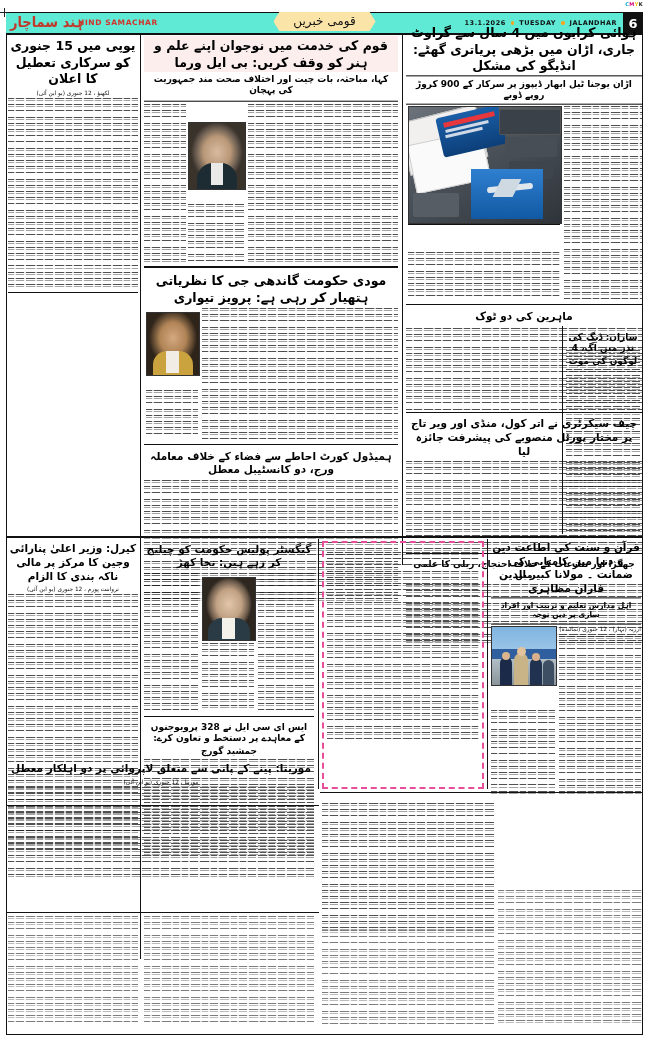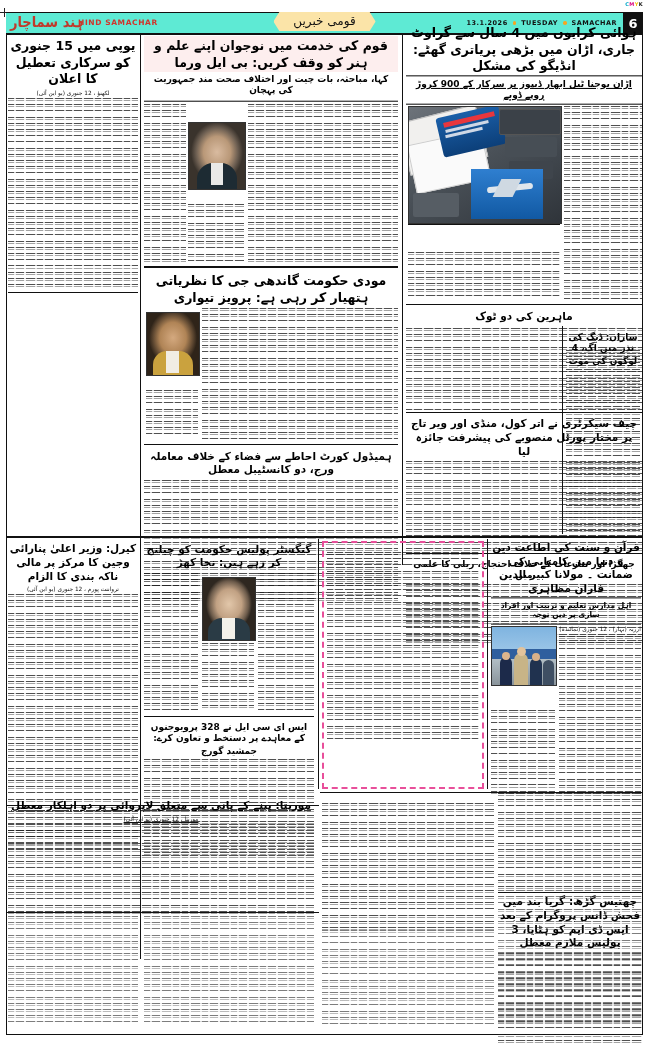--- a/index.html
+++ b/index.html
@@ -102,21 +102,21 @@
   <div class="masthead">
     <div class="mast-inner">
       <div class="logo-ur">ہند سماچار</div>
       <div class="logo-en">HIND SAMACHAR</div>
       <div class="section-banner">قومی خبریں</div>
       <div class="meta">
         <span>13.1.2026</span>
         <span class="dot"></span>
         <span>TUESDAY</span>
         <span class="dot"></span>
-        <span>SAMACHAR</span>
+        <span>JALANDHAR</span>
       </div>
       <div class="pagenum">6</div>
     </div>
   </div>
 
   <div class="frame"></div>
 
   <div class="vline" style="left:140px;top:34px;height:531px;"></div>
   <div class="vline" style="left:402px;top:34px;height:531px;"></div>
   <div class="hline" style="left:7px;top:536px;width:635px;height:2px;background:#111;"></div>
@@ -178,21 +178,21 @@
     <div>
       <div class="hl med" style="padding:2px 2px 4px;">ہمیڈول کورٹ احاطے سے فضاء کے خلاف معاملہ ورج، دو کانسٹیبل معطل</div>
       <div class="body-ur dense split3" style="height:122px;"></div>
     </div>
   </div>
 
   <div class="col" style="left:406px;top:25px;width:236px;">
 
     <div>
       <div class="hl big" style="padding:1px 2px 3px;">ہوائی کرایوں میں 4 سال سے گراوٹ جاری، اڑان میں بڑھی پریاتری گھٹے: انڈیگو کی مشکل</div>
-      <div class="hl sm" style="padding:2px 2px 1px;border-top:1px solid #111;border-bottom:1px solid #111;text-decoration:underline;">اڑان یوجنا ٹیل ابھار ڈیپوز پر سرکار کے 900 کروڑ روپے ڈوبے</div>
+      <div class="hl sm" style="padding:2px 2px 1px;border-top:1px solid #111;border-bottom:1px solid #111;">اڑان یوجنا ٹیل ابھار ڈیپوز پر سرکار کے 900 کروڑ روپے ڈوبے</div>
     </div>
 
     <div style="position:relative;height:196px;margin-top:3px;">
 
       <div class="photo" style="left:2px;top:0;width:152px;height:116px;">
         <div style="position:absolute;inset:0;background:linear-gradient(150deg,#6d737a 0%,#4a5158 45%,#2f343a 100%);"></div>
         <div style="position:absolute;left:-6px;top:6px;width:78px;height:52px;background:#f1f0ee;transform:rotate(-14deg);border:1px solid #bbb;"></div>
         <div style="position:absolute;left:2px;top:30px;width:74px;height:48px;background:#fafafa;transform:rotate(-12deg);border:1px solid #ccc;"></div>
         <div style="position:absolute;left:30px;top:4px;width:64px;height:40px;background:linear-gradient(#1b5fa8,#0c3f79);transform:rotate(-13deg);border-radius:3px;"></div>
         <div style="position:absolute;left:34px;top:10px;width:52px;height:5px;background:#e8363d;transform:rotate(-13deg);"></div>
@@ -297,29 +297,23 @@
   </div>
 
   <div class="hline" style="left:320px;top:792px;width:322px;height:1px;"></div>
 
   <div class="col" style="left:322px;top:795px;width:172px;">
     <div class="hl med" style="padding:2px 1px 4px;"></div>
     <div class="byline" style="margin-bottom:2px;"></div>
     <div class="body-ur dense split2" style="height:130px;"></div>
   </div>
 
-  <div class="col" style="left:498px;top:793px;width:144px;">
-    <div class="body-ur dense split2" style="height:96px;"></div>
-    <div class="hline" style="position:relative;left:0;top:3px;width:144px;"></div>
-    <div class="hl med" style="padding:6px 1px 4px;">چھتیس گڑھ: گریا بند میں فحش ڈانس پروگرام کے بعد ایس ڈی ایم کو ہٹایا، 3 پولیس ملازم معطل</div>
-    <div class="body-ur dense split2" style="height:92px;"></div>
-  </div>
 
   <div class="hline" style="left:7px;top:805px;width:312px;height:1px;"></div>
-  <div class="col" style="left:8px;top:797px;width:306px;text-decoration:underline;">
+  <div class="col" style="left:8px;top:760px;width:306px;">
     <div class="hl med" style="padding:2px 1px 4px;">موریتا: پینے کے پانی سے متعلق لاپروائی پر دو اہلکار معطل</div>
     <div class="byline" style="margin-bottom:2px;">موریتا ، 12 جنوری (یو این آئی)</div>
     <div class="body-ur dense split3" style="height:90px;"></div>
   </div>
 
   <div class="hline" style="left:7px;top:912px;width:312px;height:1px;"></div>
   <div class="col" style="left:8px;top:916px;width:130px;">
     <div class="body-ur lite split2" style="height:108px;"></div>
   </div>
   <div class="col" style="left:144px;top:916px;width:170px;">

